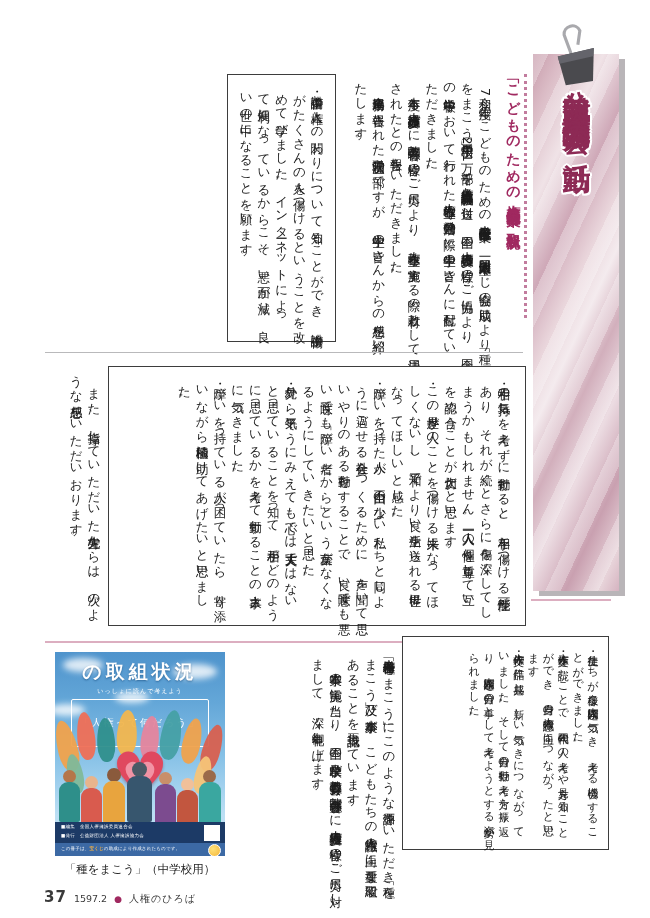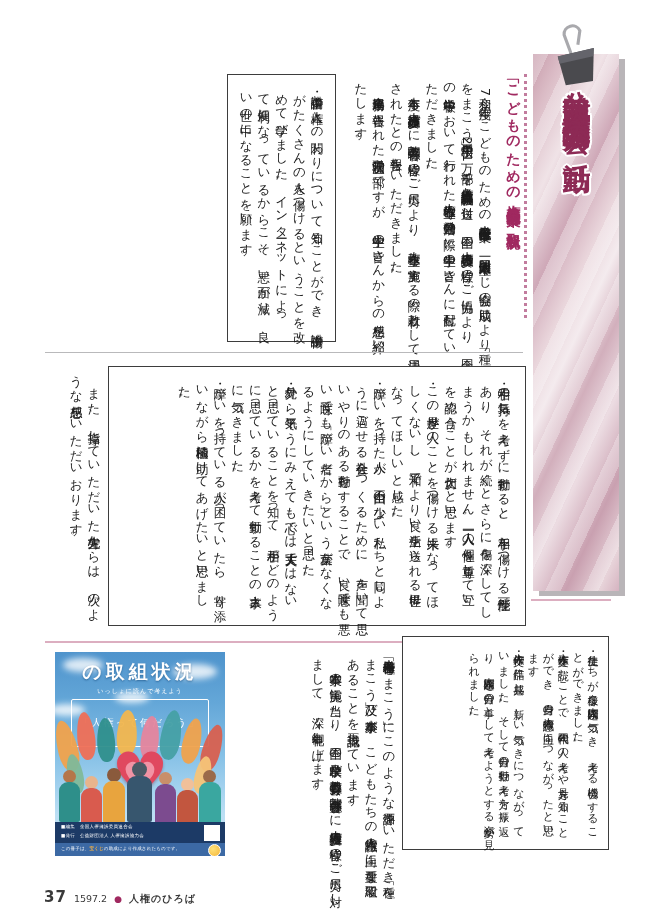--- a/index.html
+++ b/index.html
@@ -77,21 +77,21 @@
   .funding .brand{color:#f6b040;font-weight:700;}
   .mascot{position:absolute;right:4px;top:1px;width:11px;height:11px;border-radius:50%;
     background:radial-gradient(circle at 35% 35%,#ffe27a,#f5b63a);border:1px solid #fff;}
   .cover-caption{position:absolute;left:30px;top:862px;width:220px;text-align:center;font-size:11.5px;color:#222;}
 
   
   .footer{position:absolute;left:44px;top:888px;display:flex;align-items:baseline;gap:7px;}
   .pageno{font-size:15px;font-weight:700;color:#3a3a3a;letter-spacing:1px;}
   .issue{font-size:9.5px;color:#3a3a3a;}
   .fdot{font-size:9px;color:#a02960;}
-  .pubname{font-size:10px;color:#3a3a3a;font-weight:700;letter-spacing:1px;}
+  .pubname{font-size:10px;color:#3a3a3a;font-weight:400;letter-spacing:1px;}
 </style>
 </head>
 <body>
 
 <div class="page">
 
   <div class="banner">
     <div class="banner-stripes"></div>
     <div class="banner-title">公益財団法人人権擁護協力会の活動</div>
   </div>
@@ -203,20 +203,21 @@
         <div class="credit-line">■発行　公益財団法人 人権擁護協力会</div>
       </div>
       <div class="qr"></div>
     </div>
     <div class="band-blue">
       <div class="funding"><span>この冊子は、</span><span class="brand">宝くじ</span><span>の助成により作成されたものです。</span></div>
       <div class="mascot"></div>
     </div>
   </div>
 
+  <div class="cover-caption">「種をまこう」（中学校用）</div>
 
   <div class="footer">
     <span class="pageno">37</span>
     <span class="issue">1597.2</span>
     <span class="fdot">●</span>
     <span class="pubname">人権のひろば</span>
   </div>
 
 </div>
 

